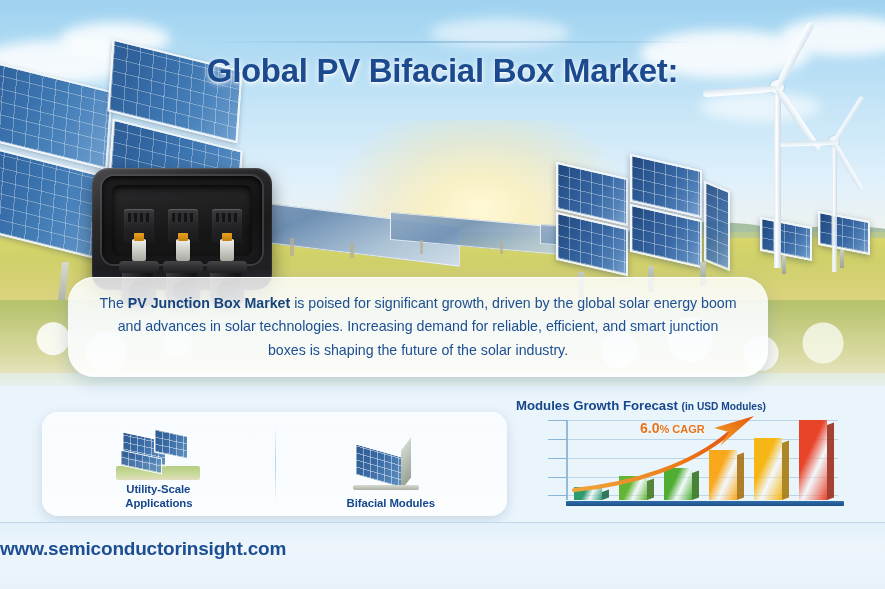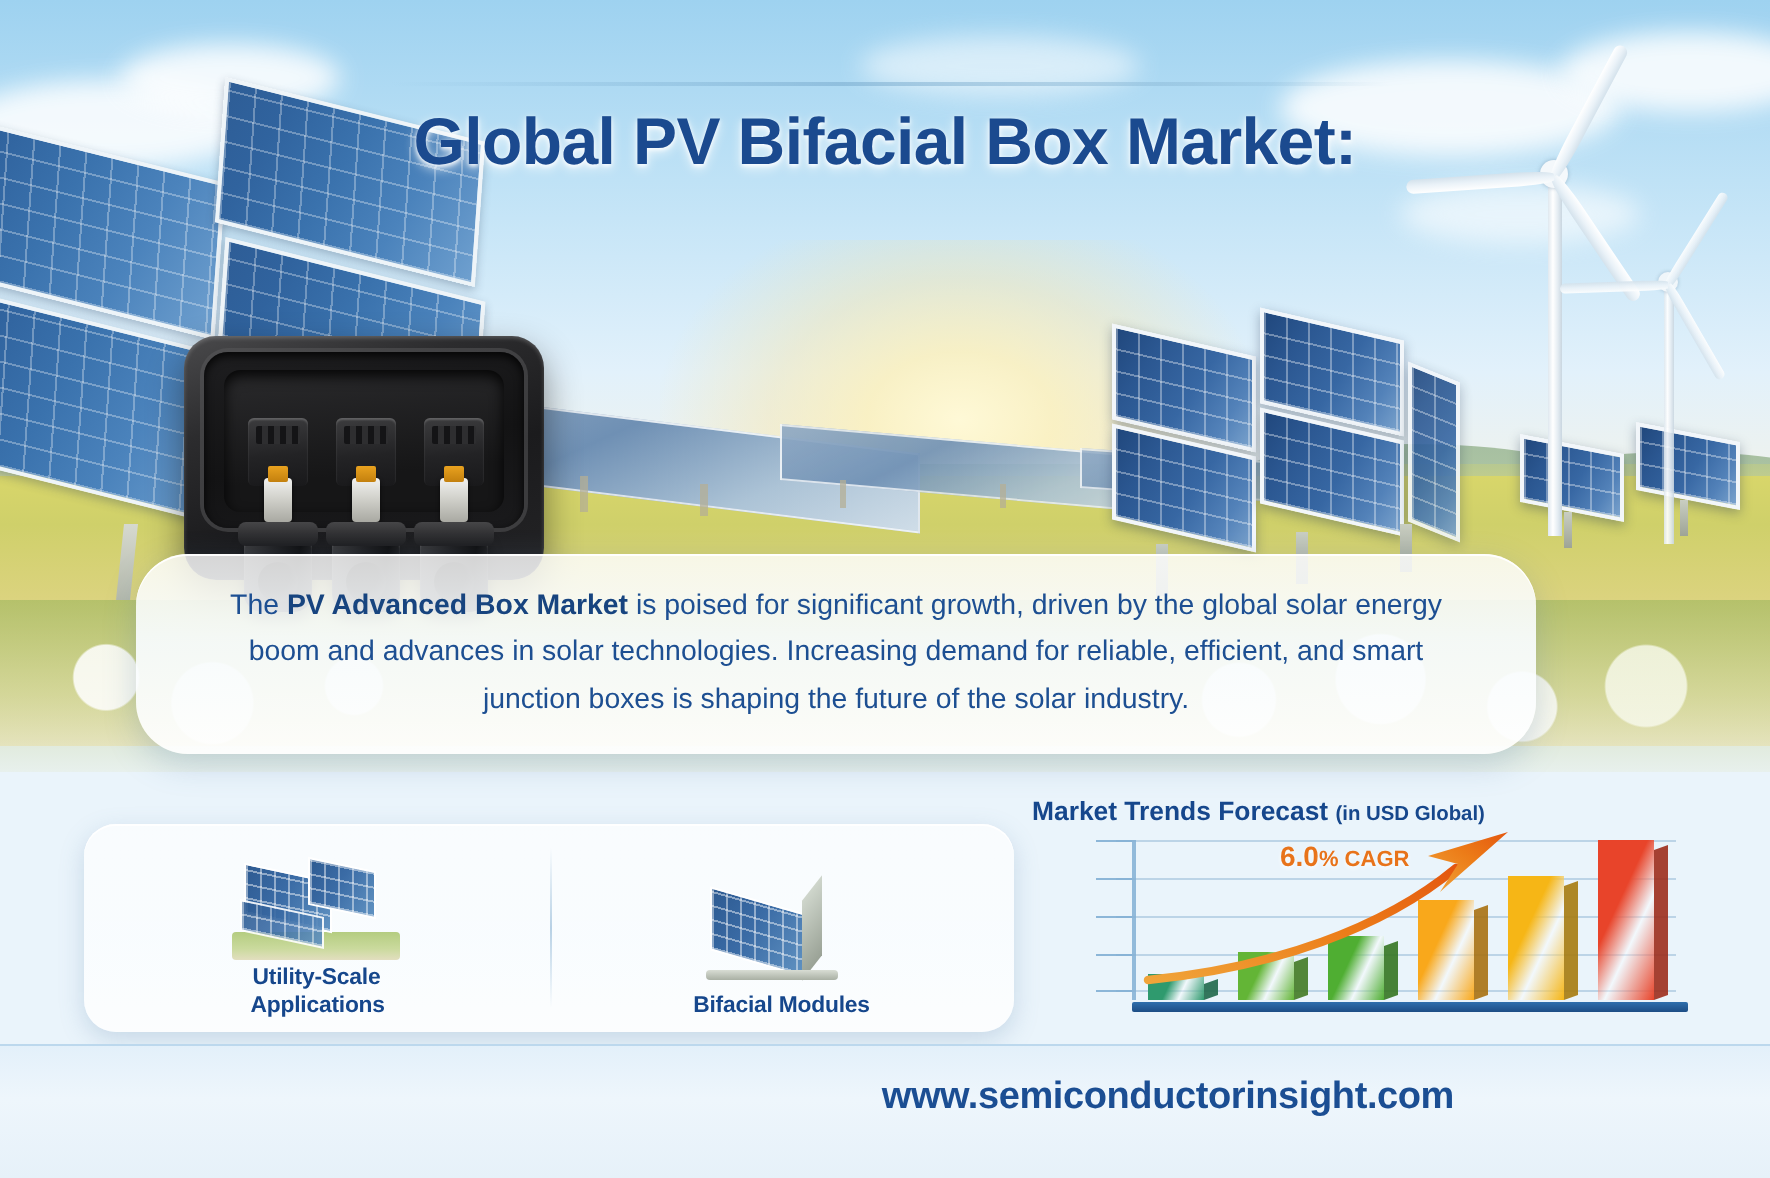--- a/index.html
+++ b/index.html
@@ -275,21 +275,21 @@
   .cagr .pct { font-size:11px; }
   .arrow-svg { position:absolute; left:0; top:0; width:336px; height:118px; pointer-events:none; }
 
   
   .footer-band {
     position:absolute; left:0; top:522px; width:885px; height:67px;
     background:linear-gradient(180deg,#e3f0fa 0%,#eef6fc 40%,#e6f1f9 100%);
     border-top:1px solid rgba(170,205,232,.7);
   }
   .footer-url {
-    position:absolute; left:0; top:538px; width:727px; text-align:right;
+    position:absolute; left:0; top:538px; width:727px; text-align:left;
     font-size:19px; font-weight:bold; color:#1b4e93; letter-spacing:-.2px;
   }
 </style>
 </head>
 <body>
 
 <div class="stage">
 
   <div class="sky"></div>
   <div class="cloud" style="left:-20px;top:40px;width:150px;height:44px;"></div>
@@ -373,21 +373,21 @@
       <div class="clip" style="left:20px;"></div>
       <div class="clip" style="left:64px;"></div>
       <div class="clip" style="left:108px;"></div>
     </div>
     <div class="gland" style="left:30px;"></div>
     <div class="gland" style="left:74px;"></div>
     <div class="gland" style="left:118px;"></div>
   </div>
 
   <div class="text-card">
-    <p><span>The </span><b>PV Advanced Box Market</b><span> is poised for significant growth, driven by the global solar energy boom and advances in solar technologies. Increasing demand for reliable, efficient, and smart junction boxes is shaping the future of the solar industry.</span></p>
+    <p><span>The </span><b>PV Junction Box Market</b><span> is poised for significant growth, driven by the global solar energy boom and advances in solar technologies. Increasing demand for reliable, efficient, and smart junction boxes is shaping the future of the solar industry.</span></p>
   </div>
 
   <div class="features">
 
     <div class="feature">
       <div class="feature-art">
         <div class="fa-grass"></div>
         <div class="fa-panel" style="left:6px;top:10px;width:44px;height:26px;transform:skewY(12deg);"></div>
         <div class="fa-panel" style="left:38px;top:6px;width:34px;height:24px;transform:skewY(12deg);"></div>
         <div class="fa-panel" style="left:4px;top:28px;width:42px;height:16px;transform:skewY(12deg);opacity:.9;"></div>
@@ -403,22 +403,22 @@
       </div>
       <div class="feature-label">Bifacial Modules</div>
     </div>
 
 
 
   </div>
 
   <div class="chart">
     <div class="chart-title">
-      <span>Market Trends Forecast</span>
-      <span class="unit">(in USD Global)</span>
+      <span>Modules Growth Forecast</span>
+      <span class="unit">(in USD Modules)</span>
     </div>
 
     <div class="plot">
       <div class="grid-line" style="top:0;"></div>
       <div class="grid-line" style="top:19px;"></div>
       <div class="grid-line" style="top:38px;"></div>
       <div class="grid-line" style="top:57px;"></div>
       <div class="grid-line" style="top:75px;"></div>
       <div class="y-tick" style="top:0;"></div>
       <div class="y-tick" style="top:19px;"></div>

